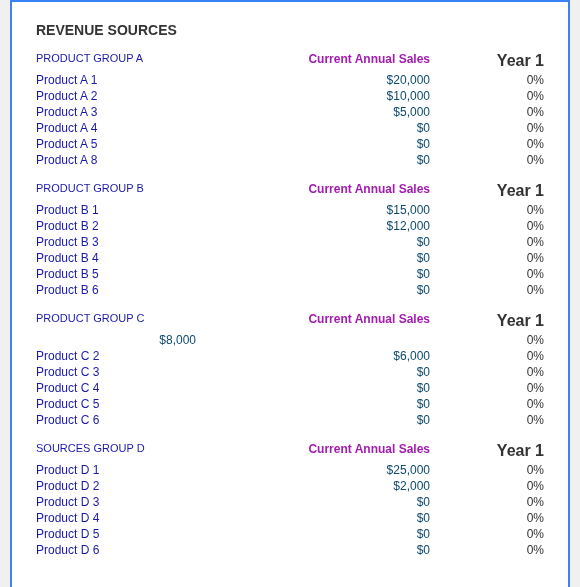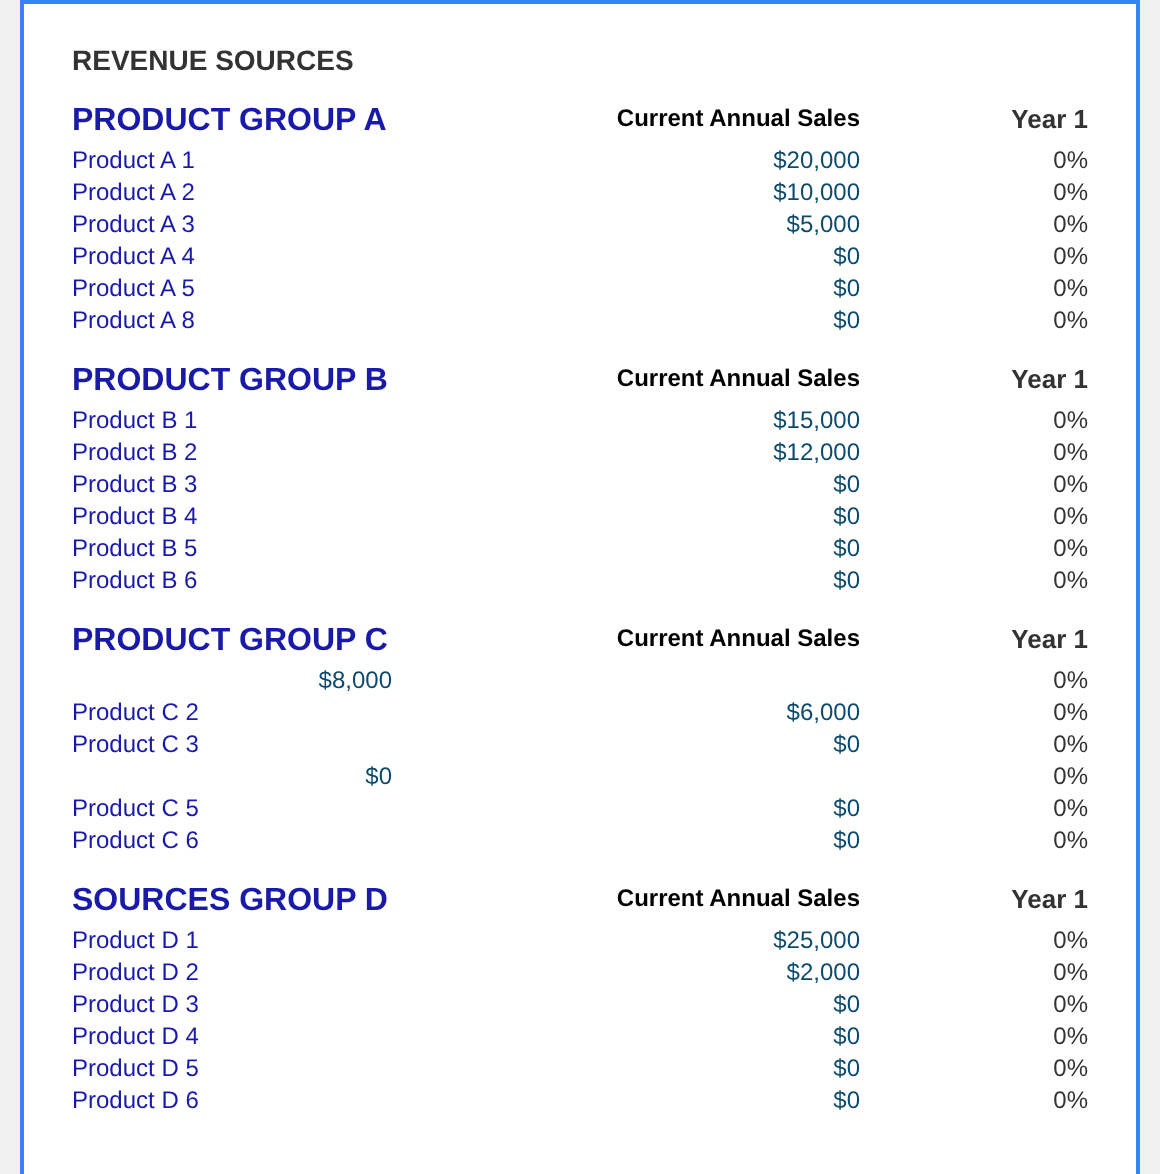--- a/index.html
+++ b/index.html
@@ -30,36 +30,36 @@
     }
     .group {
       margin-bottom: 14px;
     }
     .group-header {
       display: flex;
       justify-content: space-between;
       margin-bottom: 2px;
     }
     .group-name {
-      font-weight: bold;
+      font-weight: normal;
       color: #1a1aaa;
-      font-size: 16px;
+      font-size: 11px;
       width: 200px;
     }
     .col-header-sales {
       font-weight: bold;
-      color: #000000;
+      color: #a21caf;
       font-size: 12px;
       width: 160px;
       text-align: right;
     }
     .col-header-year {
       font-weight: bold;
       color: #333;
-      font-size: 13px;
+      font-size: 16px;
       width: 80px;
       text-align: right;
     }
     .product-row {
       display: flex;
       justify-content: space-between;
       padding: 1px 0;
     }
     .product-name {
       color: #1a1aaa;
@@ -173,20 +173,21 @@
           <div class="product-name">Product C 2</div>
           <div class="product-sales">$6,000</div>
           <div class="product-year">0%</div>
         </div>
         <div class="product-row">
           <div class="product-name">Product C 3</div>
           <div class="product-sales">$0</div>
           <div class="product-year">0%</div>
         </div>
         <div class="product-row">
+          <div class="product-name">Product C 4</div>
           <div class="product-sales">$0</div>
           <div class="product-year">0%</div>
         </div>
         <div class="product-row">
           <div class="product-name">Product C 5</div>
           <div class="product-sales">$0</div>
           <div class="product-year">0%</div>
         </div>
         <div class="product-row">
           <div class="product-name">Product C 6</div>

